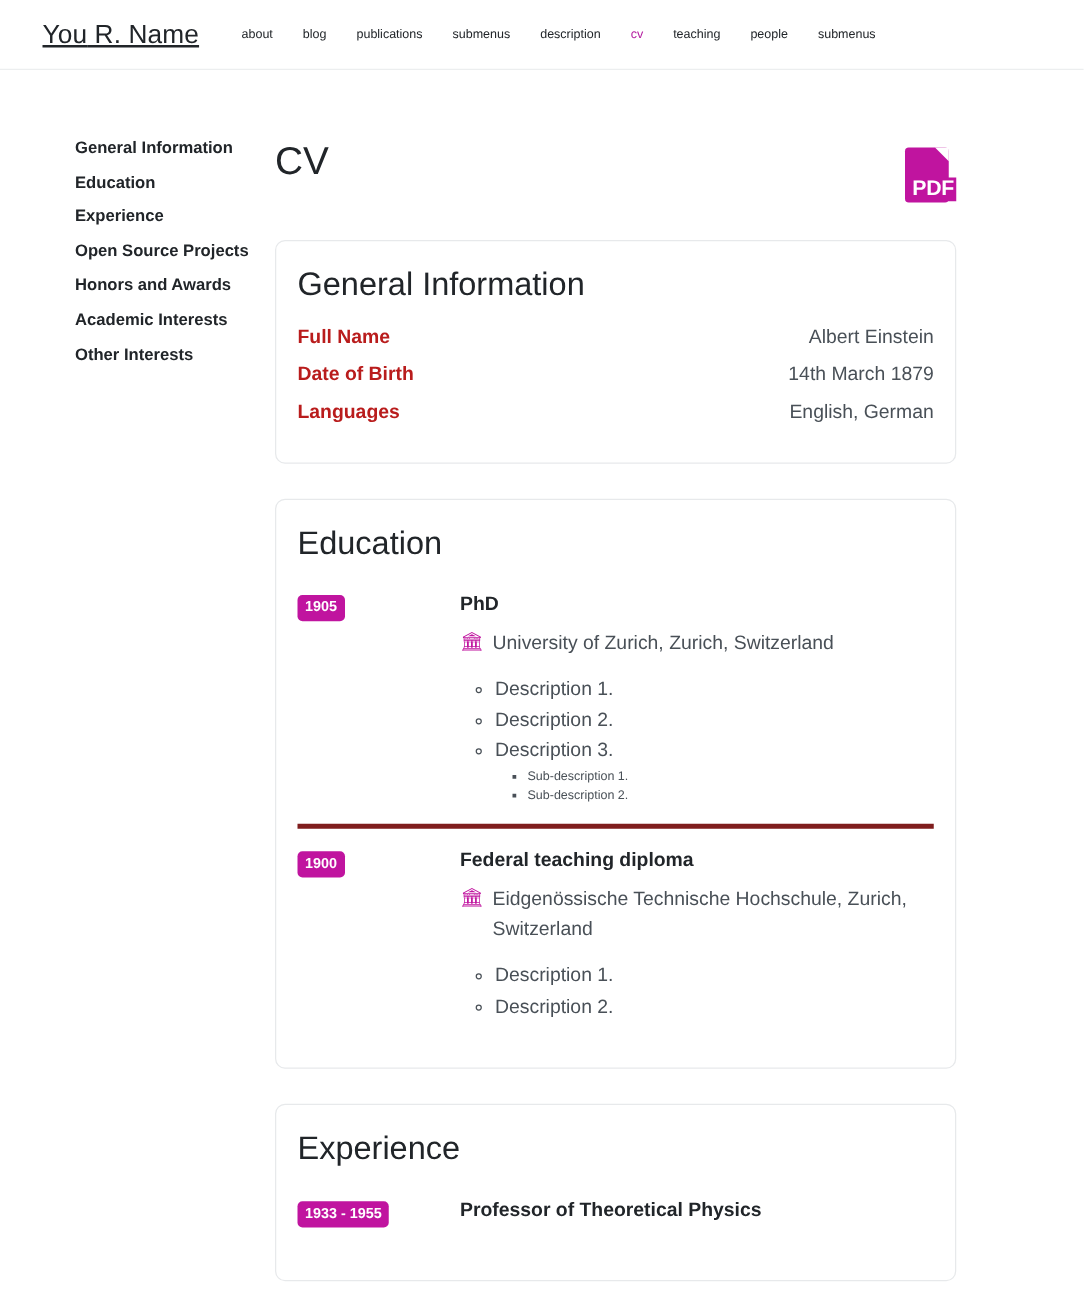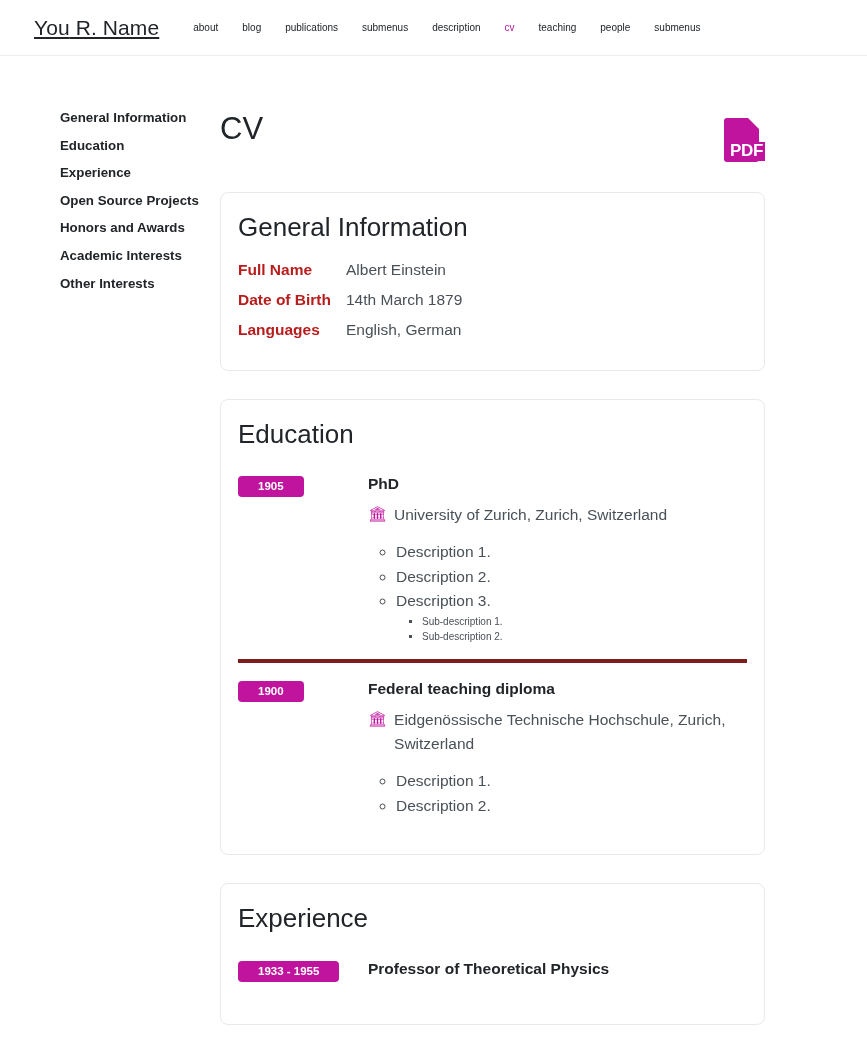--- a/index.html
+++ b/index.html
@@ -146,37 +146,37 @@
     font-size: 15.5px;
     vertical-align: top;
   }
   .info-key {
     font-weight: bold;
     color: #b91c1c;
     width: 108px;
     white-space: nowrap;
     padding-right: 10px !important;
   }
-  .info-val { color: #495057; }
+  .info-val { color: #495057; text-align: right; }
 
   
   .entry {
     display: flex;
     padding: 10px 0 14px 0;
   }
   .entry + .entry { border-top: 4px solid #7f1d1d; padding-top: 16px; }
   .date-col { flex: 0 0 130px; padding-top: 2px; }
   .badge {
     display: inline-block;
     background: #c0149f;
     color: #fff;
     font-size: 11.5px;
     font-weight: bold;
     border-radius: 4px;
-    padding: 3px 20px;
+    padding: 3px 6px;
     line-height: 1.3;
     white-space: nowrap;
   }
   .entry-body { flex: 1; padding-right: 4px; }
   .entry-title {
     font-size: 15.5px;
     font-weight: bold;
     color: #212529;
     margin: 0 0 9px 0;
     line-height: 1.3;

